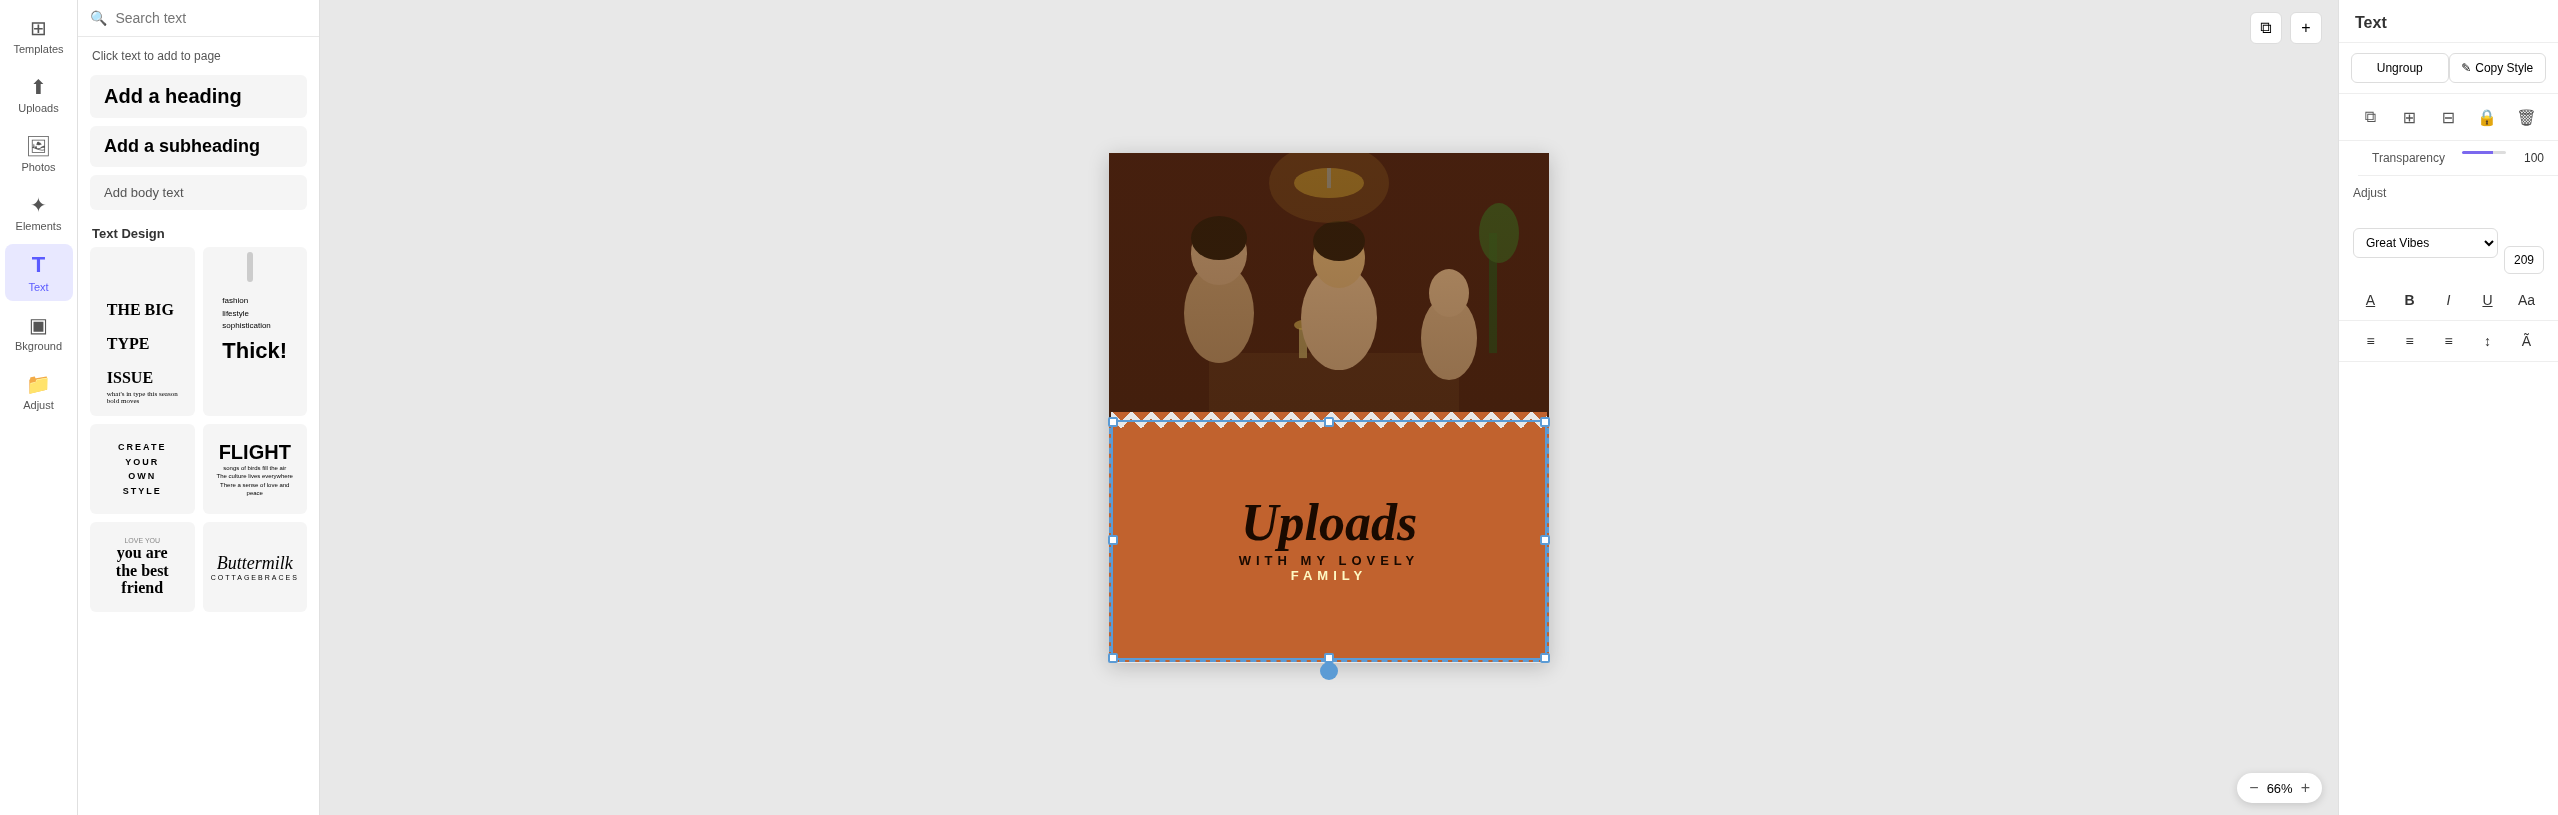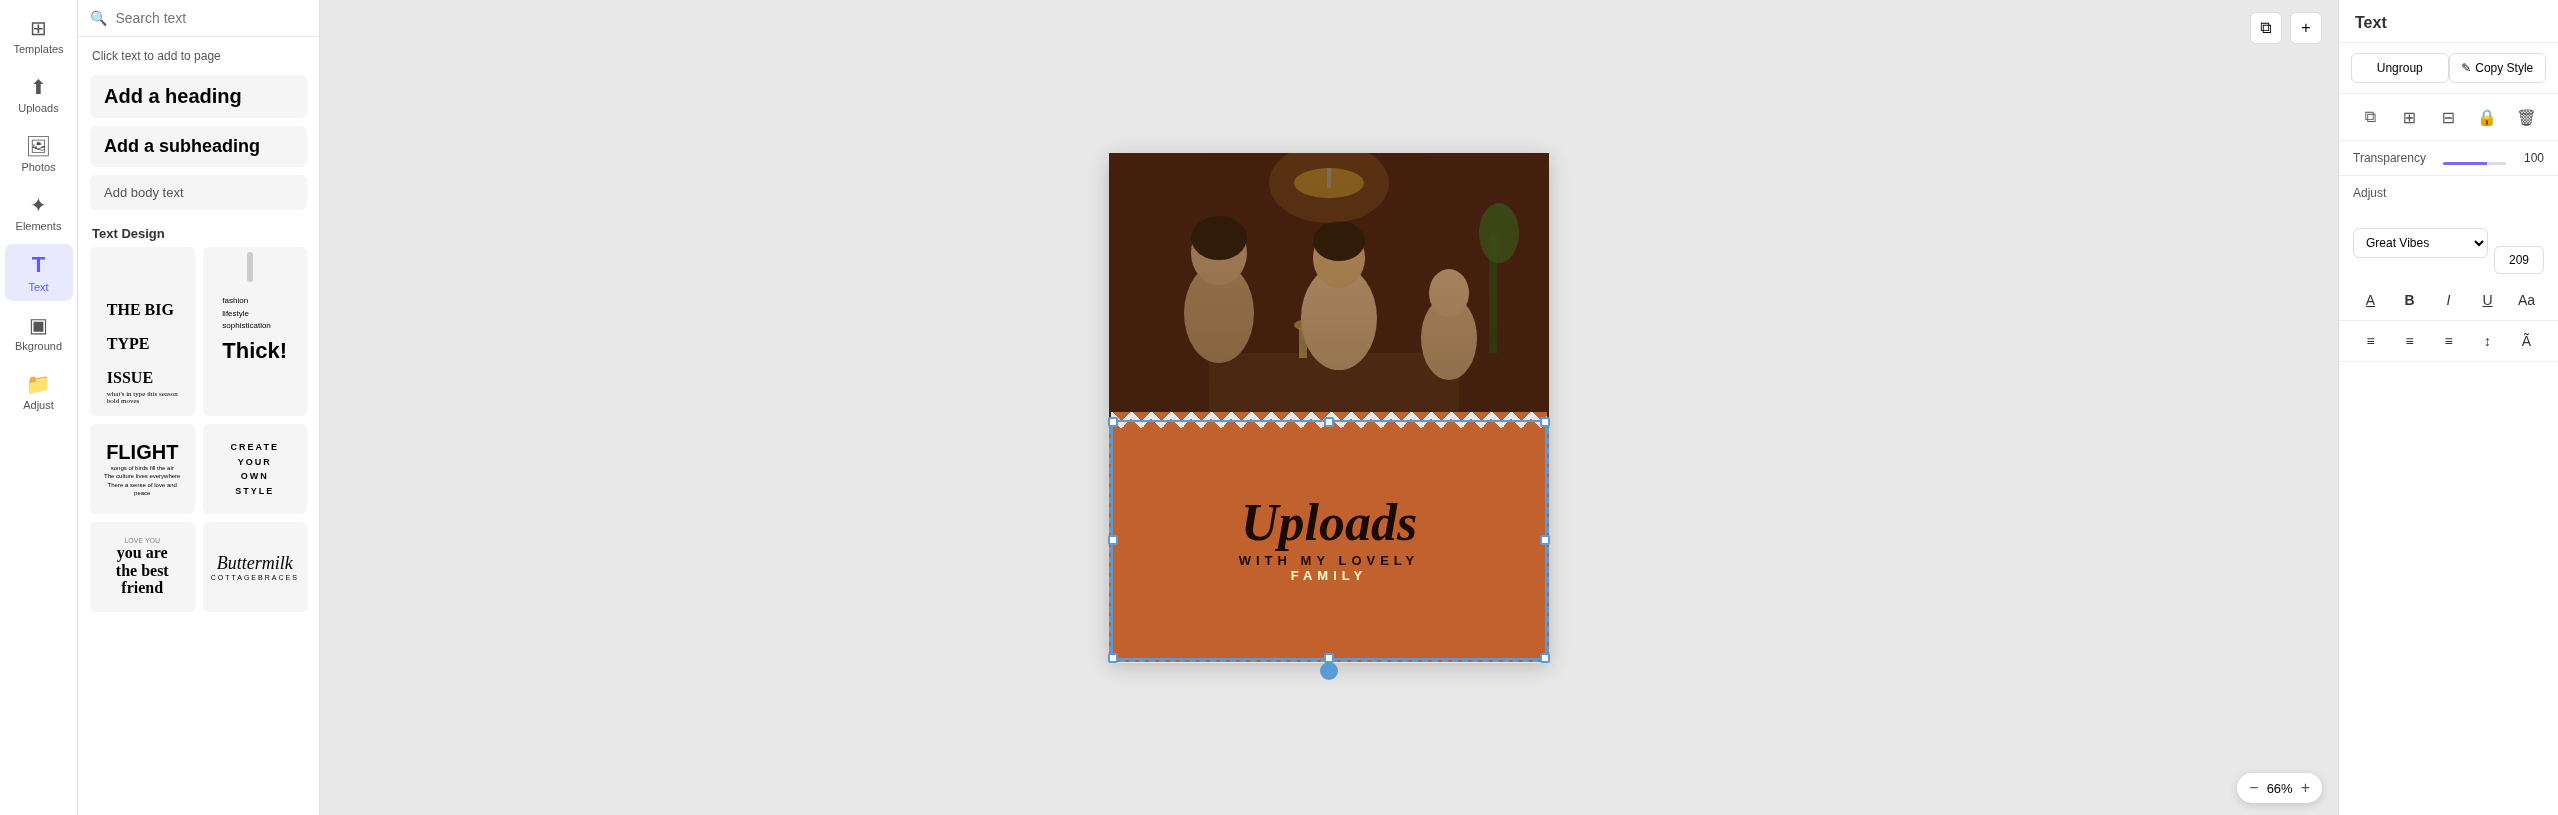--- a/index.html
+++ b/index.html
@@ -315,24 +315,25 @@
       display: flex;
       align-items: center;
       justify-content: center;
       cursor: pointer;
       border-radius: 4px;
       color: #555;
       font-size: 16px;
     }
     .transparency-row {
       display: flex;
-      align-items: flex-end;
+      align-items: flex-start;
       padding: 10px 14px;
       gap: 10px;
       border-bottom: 1px solid #eee;
+      margin-left: 19px;
     }
     .transparency-label {
       font-size: 12px;
       color: #555;
       min-width: 80px;
     }
     .transparency-slider {
       flex: 1;
       height: 3px;
       background: linear-gradient(to right, #7b68ee 70%, #ddd 70%);
@@ -360,21 +361,21 @@
       flex: 1;
       padding: 6px 8px;
       border: 1px solid #ddd;
       border-radius: 6px;
       font-size: 12px;
       cursor: pointer;
       background: white;
       outline: none;
     }
     .font-size-input {
-      width: 50px;
+      width: 40px;
       padding: 6px 6px;
       border: 1px solid #ddd;
       border-radius: 6px;
       font-size: 12px;
       text-align: center;
       outline: none;
       margin-top: 34px;
     }
     .format-row {
       display: flex;
@@ -464,29 +465,29 @@
       </div>
     </div>
 
     <div class="design-card">
       <div class="fashion-type">
         fashion<br>lifestyle<br>sophistication<br><span style="font-size:22px;font-weight:900;font-family:'Arial Black',sans-serif;">Thick!</span>
       </div>
     </div>
 
     <div class="design-card">
+      <div class="create-type">
+        CREATE<br>YOUR<br>OWN<br>STYLE
+      </div>
+    </div>
+
+    <div class="design-card">
       <div>
         <div class="flight-type">FLIGHT</div>
         <div class="flight-sub">songs of birds fill the air<br>The culture lives everywhere<br>There a sense of love and peace</div>
-      </div>
-    </div>
-
-    <div class="design-card">
-      <div class="create-type">
-        CREATE<br>YOUR<br>OWN<br>STYLE
       </div>
     </div>
 
     <div class="design-card">
       <div>
         <div class="love-you-type">LOVE YOU</div>
         <div class="best-friend-type">you are<br>the best<br>friend</div>
       </div>
     </div>
 

